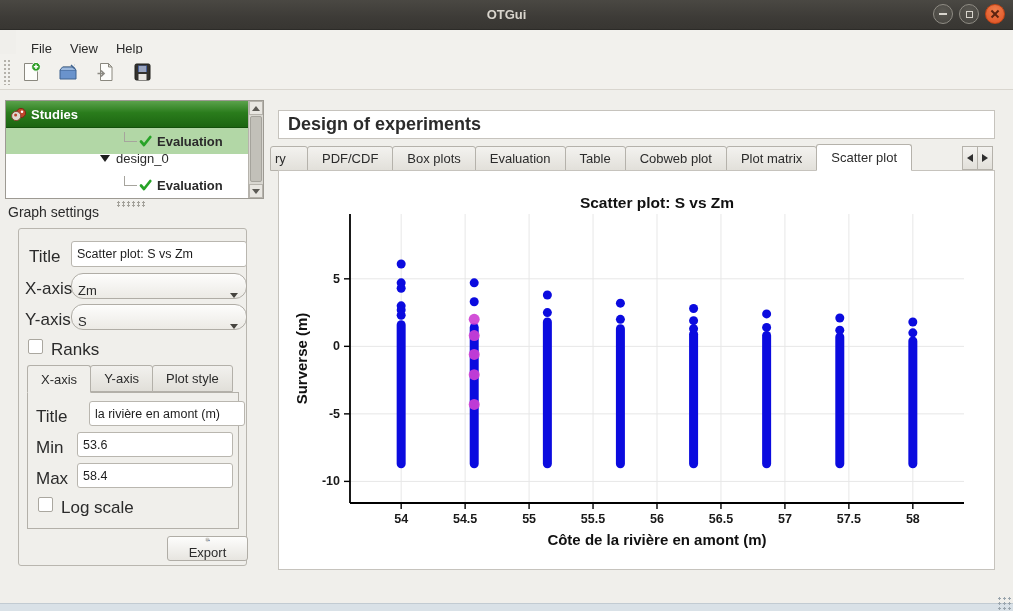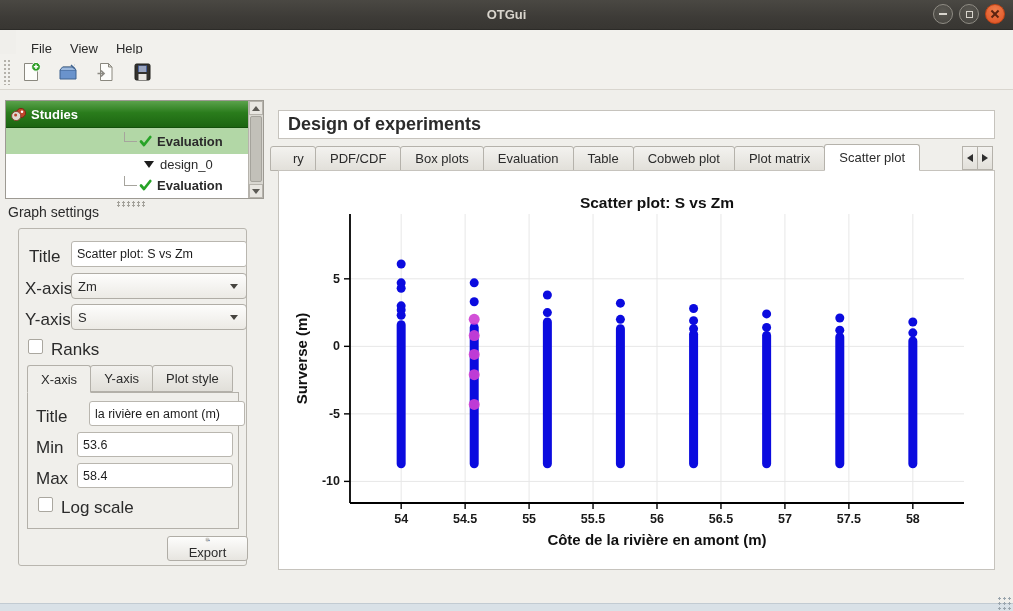--- a/index.html
+++ b/index.html
@@ -62,21 +62,21 @@
     border:1px solid #a5a39c;border-radius:2px;}
   .splitter-dots{left:116px;top:201px;width:30px;height:6px;
     background:radial-gradient(circle,#a3a19a 1px,transparent 1.2px);background-size:5px 3px;}
 
   .section-label{left:8px;top:204px;font-size:14px;}
   .groupbox{left:18px;top:228px;width:229px;height:338px;border:1px solid #b9b6af;border-radius:3px;}
   .flabel{position:absolute;font-size:17px;}
   .tinput{position:absolute;height:26px;background:#fff;border:1px solid #b9b6af;border-radius:3px;
     font-size:12.5px;padding:0 5px;color:#1d1d1d;outline:none;}
   .combo{position:absolute;height:26px;background:linear-gradient(180deg,#fdfdfc,#eceae5);
-    border:1px solid #b0ada6;border-radius:4px;display:flex;align-items:center;
+    border:1px solid #b0ada6;border-radius:12px;display:flex;align-items:flex-end;
     padding:0 6px;cursor:default;}
   .combo .val{flex:1;}
   .combo-arrow{width:0;height:0;border-left:4px solid transparent;border-right:4px solid transparent;
     border-top:5px solid #46443f;margin-right:2px;}
   .checkbox{position:absolute;width:15px;height:15px;background:#fff;border:1px solid #aaa79f;
     border-radius:2px;}
   .subtabs{position:absolute;left:8px;top:136px;display:flex;}
   .subtab{height:27px;padding:0 13px;display:flex;align-items:center;
     background:linear-gradient(180deg,#f2f1ee,#e1dfd9);border:1px solid #b3b0a9;margin-right:-1px;
     border-top-left-radius:3px;border-top-right-radius:3px;cursor:default;}
@@ -88,21 +88,21 @@
 
   
   .doc-header{left:278px;top:110px;width:717px;height:29px;background:#fff;
     border:1px solid #c6c3bd;display:flex;align-items:center;padding-left:9px;}
   .doc-header span{font-weight:bold;font-size:18px;}
   .tabstrip{left:270px;top:144px;width:725px;height:27px;overflow:hidden;display:flex;
     align-items:flex-end;}
   .tab{height:25px;padding:0 14px;display:flex;align-items:center;white-space:nowrap;
     background:linear-gradient(180deg,#f3f2ef,#e2e0da);border:1px solid #b5b2ab;margin-right:-1px;
     border-top-left-radius:3px;border-top-right-radius:3px;font-size:13px;cursor:default;}
-  .tab.cut{width:38px;padding:0 22px;overflow:hidden;}
+  .tab.cut{width:38px;padding:0 4px;overflow:hidden;}
   .tab.active{background:#fff;height:27px;border-bottom:1px solid #fff;z-index:3;}
   .tabscroll{left:963px;top:146px;display:flex;}
   .tsbtn{width:16px;height:24px;background:linear-gradient(180deg,#f3f2ef,#e2e0da);
     border:1px solid #b5b2ab;display:flex;align-items:center;justify-content:center;margin-left:-1px;}
   .tri-left{width:0;height:0;border-top:4.5px solid transparent;border-bottom:4.5px solid transparent;
     border-right:6px solid #2e2e2e;}
   .tri-right{width:0;height:0;border-top:4.5px solid transparent;border-bottom:4.5px solid transparent;
     border-left:6px solid #2e2e2e;}
   .content{left:278px;top:170px;width:717px;height:400px;background:#fff;border:1px solid #c6c3bd;
     z-index:1;}
@@ -185,21 +185,21 @@
       </svg>
       <span class="lbl">Studies</span>
     </div>
     <div class="tree-row sel" style="top:27px;">
       <span class="branch" style="margin-left:118px;"></span>
       <svg width="15" height="14" viewBox="0 0 14 14" style="margin-left:1px;">
         <path d="M2.5 7.5 L5.5 11 L11.8 3" fill="none" stroke="#27a327" stroke-width="2.7" stroke-linecap="round" stroke-linejoin="round"></path>
       </svg>
       <span class="bold" style="margin-left:4px;">Evaluation</span>
     </div>
-    <div class="tree-row" style="top:50px;margin-left:44px;">
+    <div class="tree-row" style="top:44px;">
       <span class="expander" style="margin-left:94px;"></span>
       <span>design_0</span>
     </div>
     <div class="tree-row" style="top:71px;">
       <span class="branch" style="margin-left:118px;"></span>
       <svg width="15" height="14" viewBox="0 0 14 14" style="margin-left:1px;">
         <path d="M2.5 7.5 L5.5 11 L11.8 3" fill="none" stroke="#27a327" stroke-width="2.7" stroke-linecap="round" stroke-linejoin="round"></path>
       </svg>
       <span class="bold" style="margin-left:4px;">Evaluation</span>
     </div>

